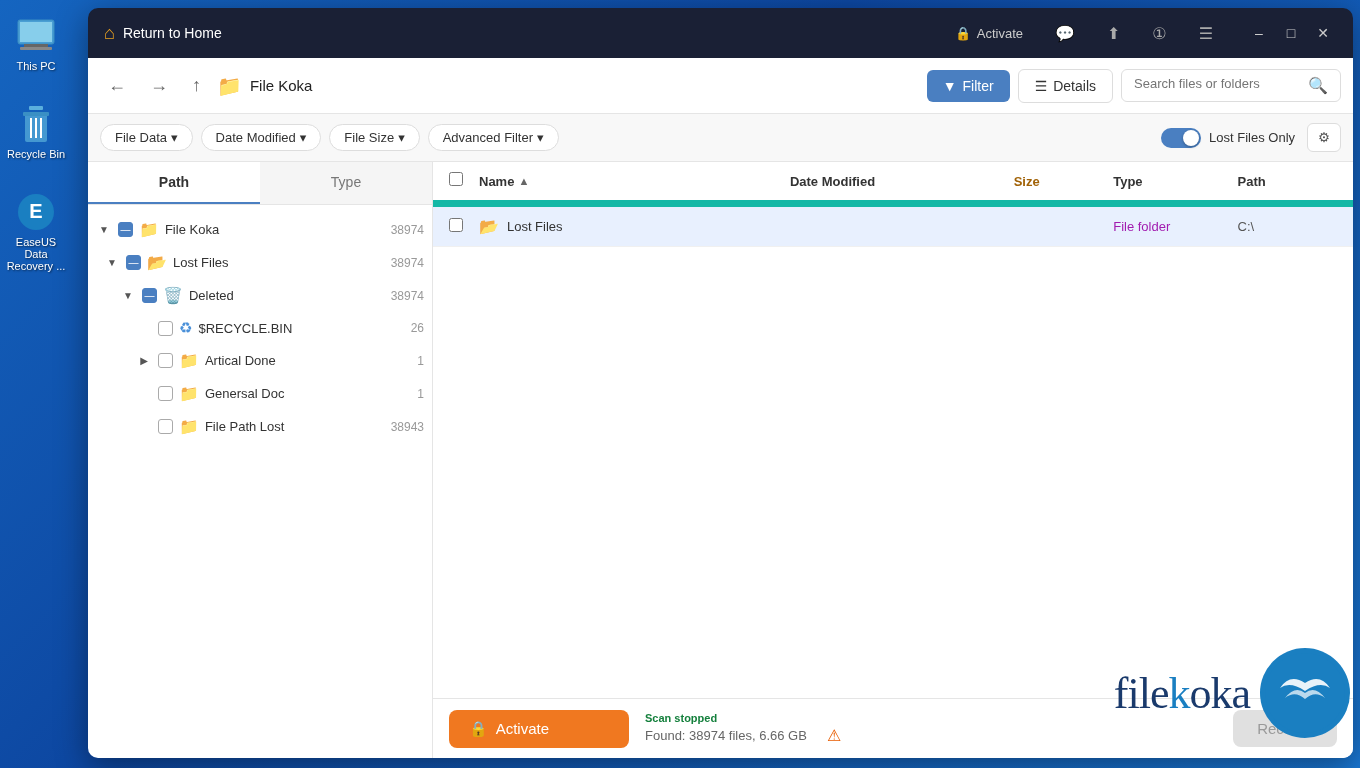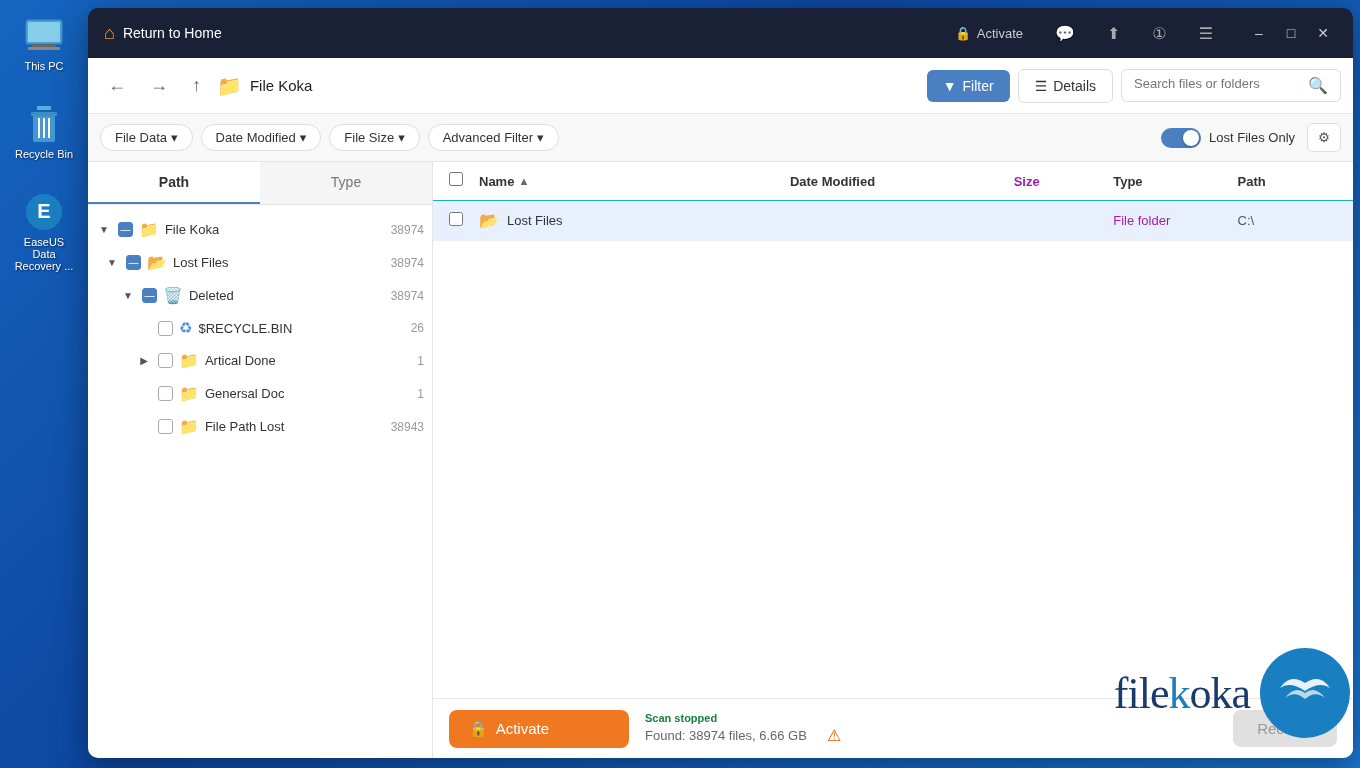--- a/index.html
+++ b/index.html
@@ -14,21 +14,21 @@
 
     
     .desktop {
       position: absolute;
       top: 0; left: 0;
       width: 88px;
       height: 768px;
       display: flex;
       flex-direction: column;
       align-items: flex-end;
-      padding: 10px 8px;
+      padding: 10px 16px;
       gap: 20px;
     }
     .desktop-icon {
       display: flex;
       flex-direction: column;
       align-items: center;
       gap: 4px;
       cursor: pointer;
       padding: 6px;
       border-radius: 4px;
@@ -383,39 +383,39 @@
       flex-direction: column;
       background: white;
       overflow: hidden;
     }
 
     
     .table-header {
       display: flex;
       align-items: center;
       padding: 10px 16px;
-      border-bottom: 1px solid #14b8a6;
+      border-bottom: 7px solid #14b8a6;
       background: white;
       flex-shrink: 0;
     }
     .th-checkbox {
       width: 30px;
       flex-shrink: 0;
     }
     .th-name {
       flex: 2.5;
       font-size: 13px;
       font-weight: 600;
       color: #333;
       display: flex;
       align-items: center;
       gap: 4px;
     }
     .th-date { flex: 1.8; font-size: 13px; font-weight: 600; color: #333; }
-    .th-size { flex: 0.8; font-size: 13px; font-weight: 600; color: #a21caf; }
+    .th-size { flex: 0.8; font-size: 13px; font-weight: 600; color: #a16207; }
     .th-type { flex: 1; font-size: 13px; font-weight: 600; color: #333; }
     .th-path { flex: 0.8; font-size: 13px; font-weight: 600; color: #333; }
 
     
     .table-body {
       flex: 1;
       overflow-y: auto;
     }
     .table-row {
       display: flex;

